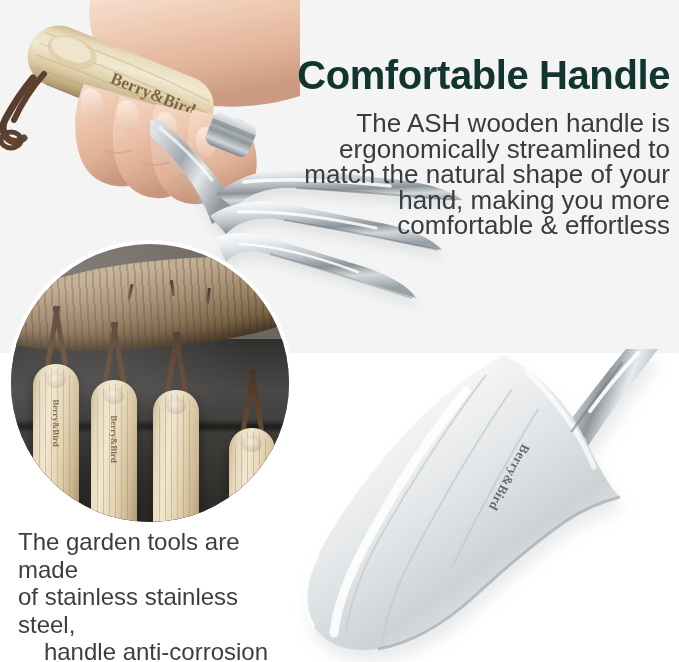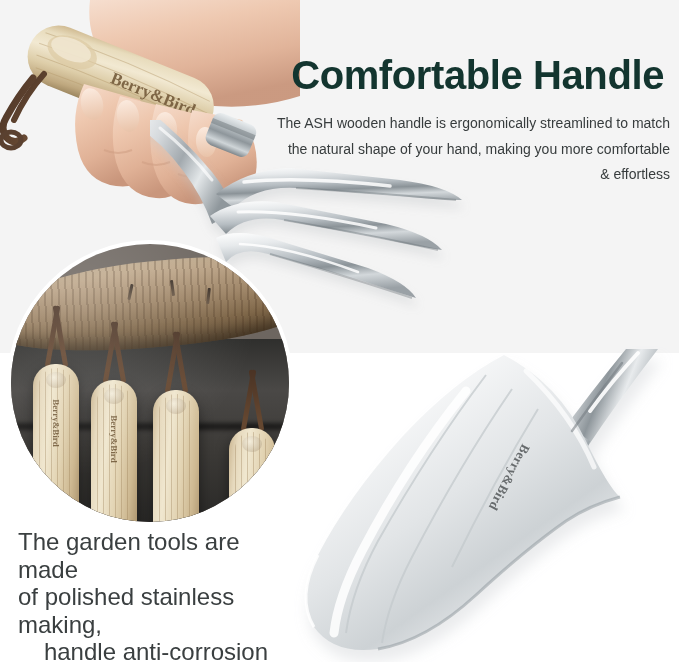--- a/index.html
+++ b/index.html
@@ -27,36 +27,36 @@
   .panel-bottom {
     position: absolute;
     left: 0; top: 353px;
     width: 679px; height: 309px;
     background: #ffffff;
   }
 
   
   .headline {
     position: absolute;
-    left: 280px; top: 51px;
+    left: 286px; top: 51px;
     width: 384px;
     text-align: right;
     font-size: 40px;
     font-weight: bold;
     letter-spacing: -0.4px;
     line-height: 48px;
     color: #13352f;
     white-space: nowrap;
   }
   .subcopy {
     position: absolute;
     left: 276px; top: 111px;
     width: 394px;
     text-align: right;
-    font-size: 14px;
+    font-size: 26px;
     line-height: 25.5px;
     color: #373c3d;
   }
   .bottom-copy {
     position: absolute;
     left: 18px; top: 528px;
     width: 276px;
     text-align: center;
     font-size: 24px;
     line-height: 27.5px;
@@ -462,17 +462,17 @@
   </div>
 
   <div class="tb-brand">Berry&amp;Bird</div>
 
   <div class="headline">Comfortable Handle</div>
 
   <div class="subcopy">The ASH wooden handle is ergonomically streamlined to match the natural shape of your hand, making you more comfortable &amp; effortless</div>
 
   <div class="bottom-copy">
     <span class="ln l1">The garden tools are made</span>
-    <span class="ln l2">of polished stainless making,</span>
+    <span class="ln l2">of stainless stainless steel,</span>
     <span class="ln l4">handle anti-corrosion</span>
   </div>
 
 </div>
 
 </body></html>

